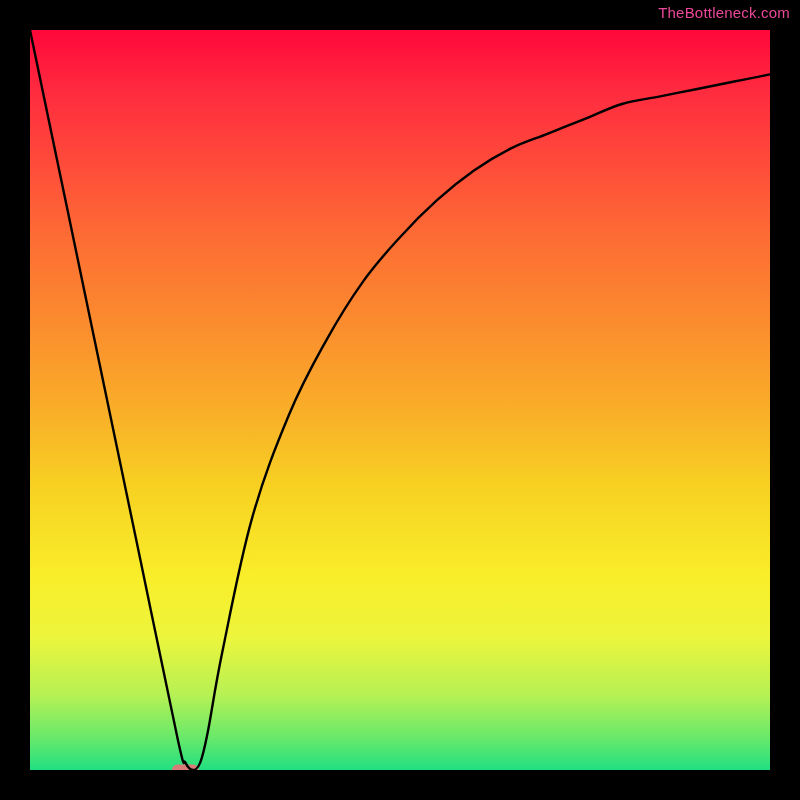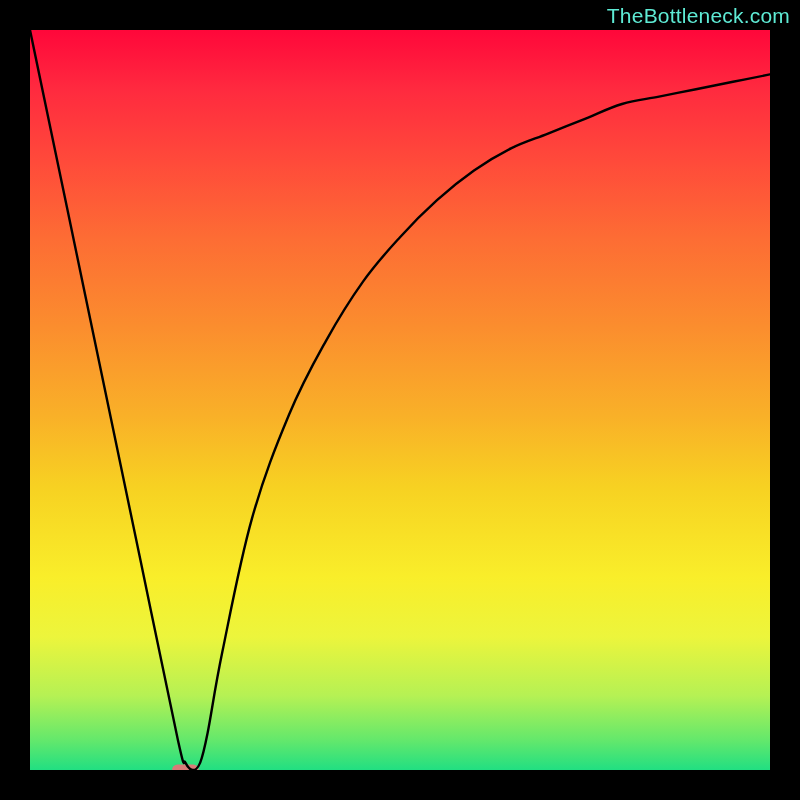--- a/index.html
+++ b/index.html
@@ -44,22 +44,22 @@
     position: absolute;
     left: 0;
     top: 0;
     width: 740px;
     height: 740px;
   }
   .watermark {
     position: absolute;
     top: 4px;
     right: 10px;
-    color: #5eead4;
-    font-size: 21px;
+    color: #ec4899;
+    font-size: 15px;
     font-weight: 400;
     letter-spacing: 0.2px;
   }
 </style>
 </head>
 <body>
 
 <div class="frame">
 
   <div class="plot-area">

